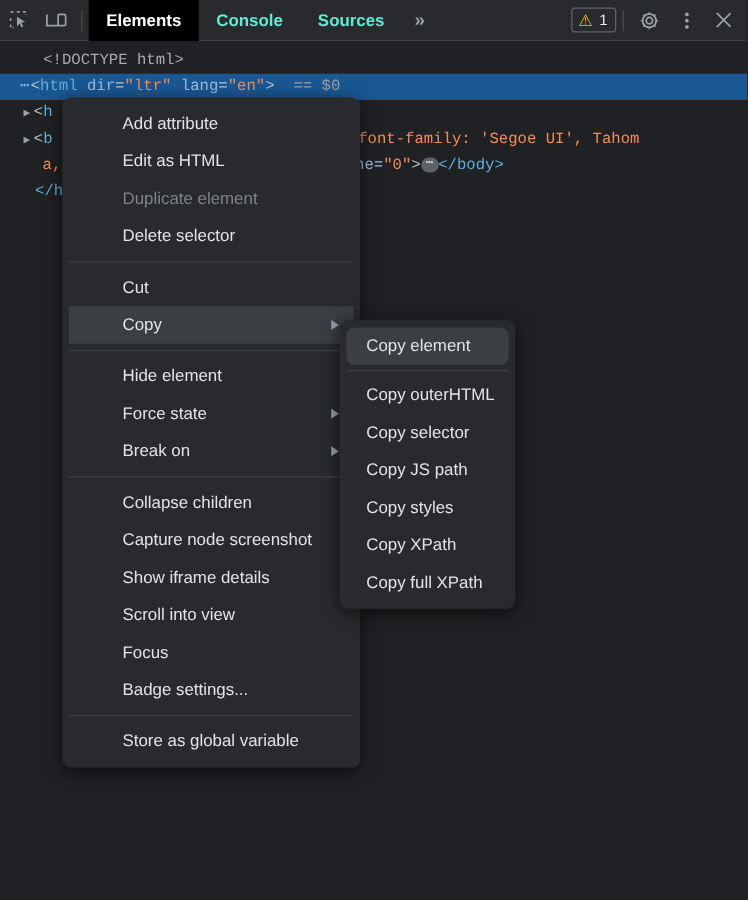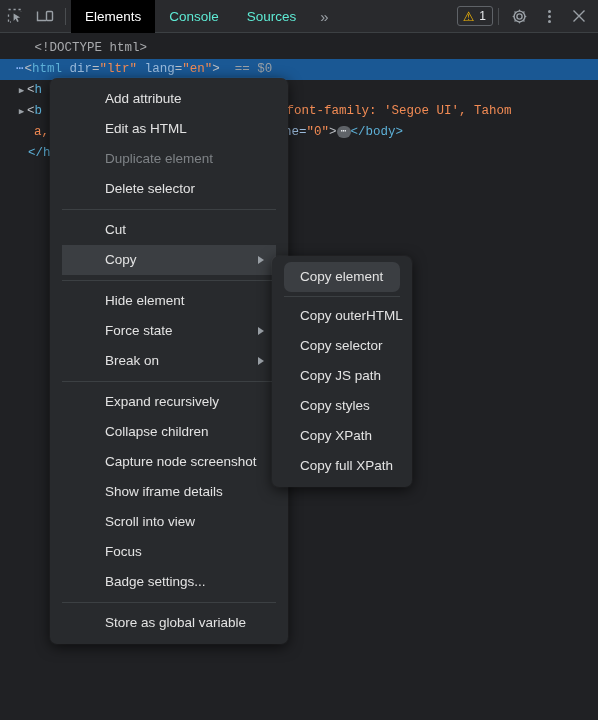--- a/index.html
+++ b/index.html
@@ -28,21 +28,21 @@
     width: 30px; height: 28px;
     display: flex; align-items: center; justify-content: center;
     color: #9aa0a6;
     flex: 0 0 auto;
   }
   .tb-icon svg { display: block; }
   .tb-sep {
     width: 1px; height: 17px; background: #4a4d50;
     margin: 0 5px; flex: 0 0 auto;
   }
-  .tabs { display: flex; align-items: flex-start; height: 33px; flex: 0 0 auto; }
+  .tabs { display: flex; align-items: flex-start; height: 33px; flex: 0 0 auto; font-weight: bold; }
   .tab {
     display: flex; align-items: center; justify-content: center;
     padding: 0 14px; height: 33px;
     font-size: 13.5px; color: #5eead4;
     white-space: nowrap;
   }
   .tab.active { background: #000000; color: #ffffff; }
   .more-tabs {
     display: flex; align-items: center; justify-content: center;
     padding: 0 10px; height: 33px; color: #9aa0a6;
@@ -95,21 +95,21 @@
     font-size: 10px; line-height: 12px;
     vertical-align: middle;
   }
 
   
   .menu {
     position: absolute;
     background: #282a2d;
     border-radius: 7px;
     box-shadow: 0 3px 14px rgba(0,0,0,.65), 0 0 0 1px rgba(255,255,255,.03);
-    padding: 6px 12px;
+    padding: 6px 5px;
     font-size: 13.5px;
     color: #e3e3e3;
     overflow: hidden;
   }
   #main-menu { left: 50px; top: 78px; width: 238px; }
   #sub-menu  { left: 272px; top: 256px; width: 140px; }
 
   .mi {
     position: relative;
     height: 30px; line-height: 30px;
@@ -238,21 +238,20 @@
       <span>Force state</span>
       <span class="arrow"></span>
     </div>
     <div class="mi">
       <span>Break on</span>
       <span class="arrow"></span>
     </div>
 
     <div class="msep"></div>
 
-    <div class="mi">Expand recursively</div>
     <div class="mi">Collapse children</div>
     <div class="mi">Capture node screenshot</div>
     <div class="mi">Show iframe details</div>
     <div class="mi">Scroll into view</div>
     <div class="mi">Focus</div>
     <div class="mi">Badge settings...</div>
 
     <div class="msep"></div>
 
     <div class="mi">Store as global variable</div>

